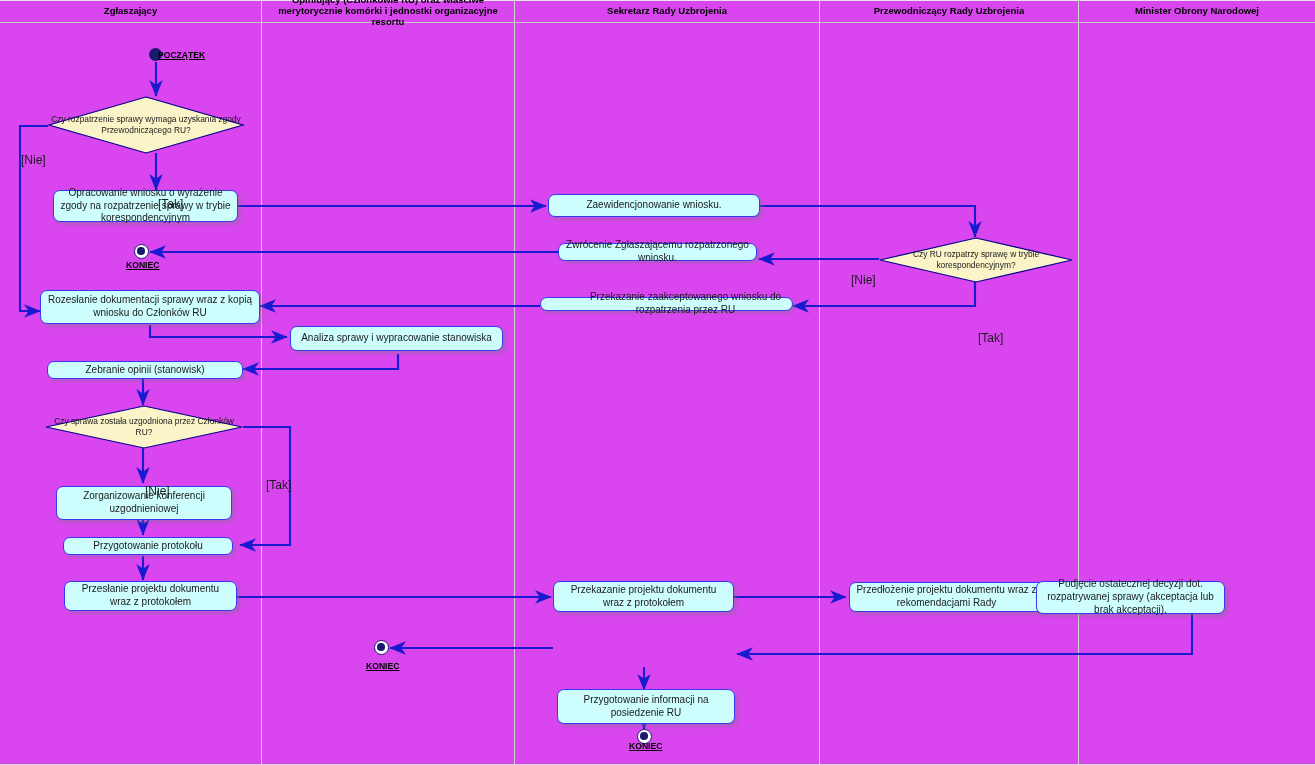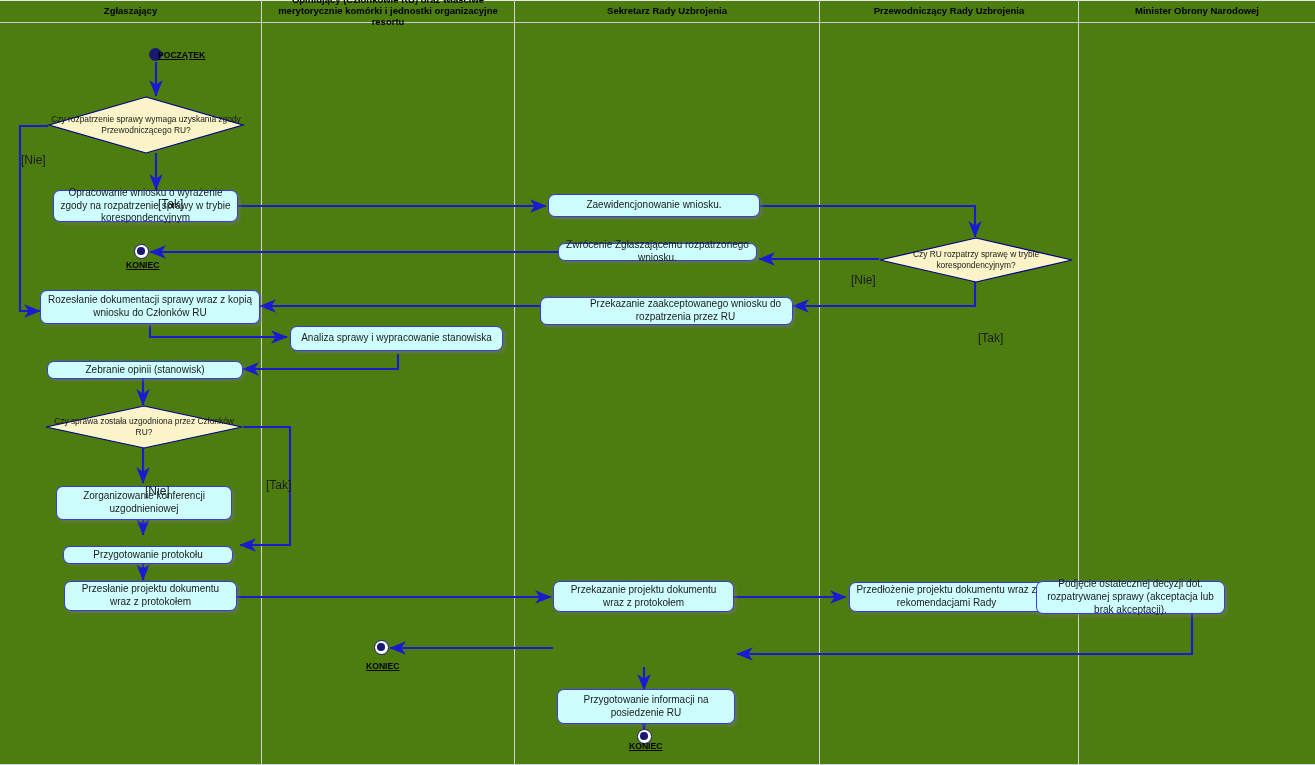--- a/index.html
+++ b/index.html
@@ -5,21 +5,21 @@
   * { box-sizing: border-box; }
   html, body {
     margin: 0; padding: 0;
     background: #ffffff;
     font-family: "Liberation Sans", sans-serif;
   }
   #canvas {
     position: relative;
     width: 1315px;
     height: 765px;
-    background: #4d7c0f;
+    background: #d946ef;
     overflow: hidden;
   }
   
   #lane-header {
     position: absolute;
     left: 0; top: 0;
     width: 1315px; height: 23px;
     border-bottom: 1px solid #c9c9c9;
   }
   .lane-title {
@@ -234,31 +234,31 @@
   </div>
 
   <div class="node action" style="left:53px;  top:190px; width:185px; height:32px;">Opracowanie wniosku o wyrażenie zgody na rozpatrzenie sprawy w trybie korespondencyjnym</div>
 
   <div class="node action" style="left:40px;  top:290px; width:220px; height:34px;">Rozesłanie dokumentacji sprawy wraz z kopią wniosku do Członków RU</div>
 
   <div class="node action" style="left:47px;  top:361px; width:196px; height:18px;">Zebranie opinii (stanowisk)</div>
 
   <div class="node action" style="left:56px;  top:486px; width:176px; height:34px;">Zorganizowanie konferencji uzgodnieniowej</div>
 
-  <div class="node action" style="left:63px;  top:537px; width:170px; height:18px;margin-top:9px;">Przygotowanie protokołu</div>
+  <div class="node action" style="left:63px;  top:537px; width:170px; height:18px;">Przygotowanie protokołu</div>
 
   <div class="node action" style="left:64px;  top:581px; width:173px; height:30px;">Przesłanie projektu dokumentu wraz z protokołem</div>
 
   <div class="node action" style="left:290px; top:326px; width:213px; height:25px;">Analiza sprawy i wypracowanie stanowiska</div>
 
   <div class="node action" style="left:548px; top:194px; width:212px; height:23px;">Zaewidencjonowanie wniosku.</div>
 
   <div class="node action" style="left:558px; top:243px; width:199px; height:18px;">Zwrócenie Zgłaszającemu rozpatrzonego wniosku.</div>
 
-  <div class="node action" style="left:540px; top:297px; width:253px; height:28px;padding-left:44px;">Przekazanie zaakceptowanego wniosku do rozpatrzenia przez RU</div>
+  <div class="node action" style="left:540px; top:297px; width:253px; height:14px;padding-left:44px;">Przekazanie zaakceptowanego wniosku do rozpatrzenia przez RU</div>
 
   <div class="node action" style="left:553px; top:581px; width:181px; height:31px;">Przekazanie projektu dokumentu wraz z protokołem</div>
 
 
   <div class="node action" style="left:557px; top:689px; width:178px; height:35px;">Przygotowanie informacji na posiedzenie RU</div>
 
   <div class="node action" style="left:849px; top:582px; width:195px; height:30px;text-align:center;">Przedłożenie projektu dokumentu wraz z rekomendacjami Rady</div>
 
   <div class="node action" style="left:1036px; top:581px; width:189px; height:33px;">Podjęcie ostatecznej decyzji dot. rozpatrywanej sprawy (akceptacja lub brak akceptacji).</div>
 

